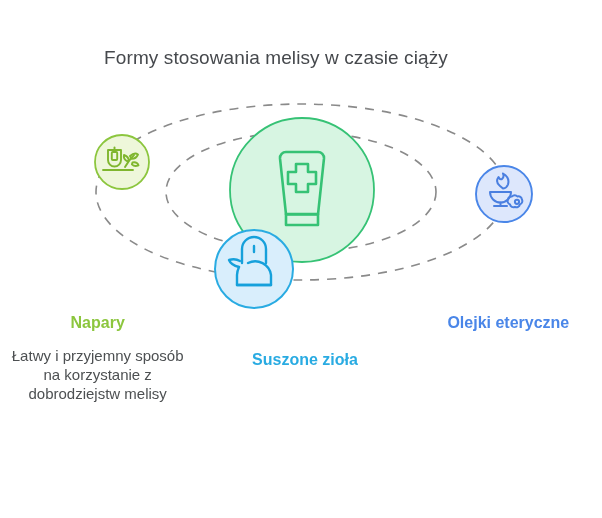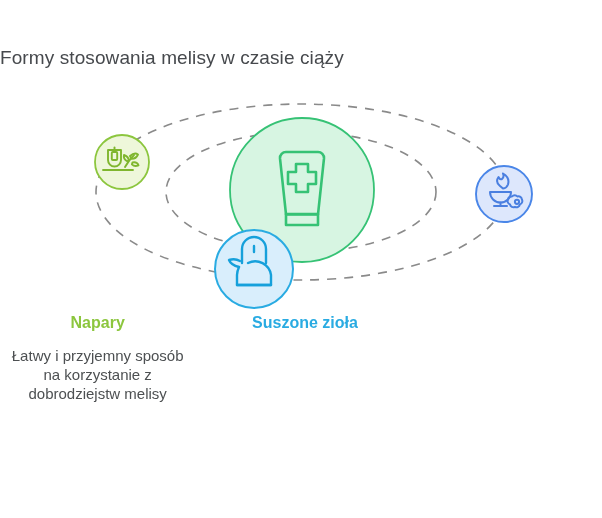--- a/index.html
+++ b/index.html
@@ -20,21 +20,21 @@
     width: 602px;
     height: 518px;
   }
 
   
   .title {
     position: absolute;
     top: 47px;
     left: 0;
     width: 552px;
-    text-align: left;
+    text-align: center;
     font-size: 19px;
     font-weight: 400;
     color: #46494d;
     letter-spacing: 0.1px;
   }
 
   
   .stage {
     position: absolute;
     top: 100px;
@@ -73,21 +73,21 @@
   .col-body {
     font-size: 15px;
     font-weight: 400;
     line-height: 19px;
     color: #4d5052;
   }
   .col-1 .col-heading { color: #8cc63e; }
   .col-2 .col-heading { color: #29abe2; }
   .col-3 .col-heading { color: #4a86e8; }
 
-  .col-2 { padding: 0 22px; }
+  .col-2 { padding: 0 22px; margin-top: 37px; }
   .col-2 .col-heading { margin-bottom: 14px; }
   .col-3 { padding: 0 6px; }
 </style>
 </head>
 <body>
 
 <div id="infographic">
 
   <div class="title">Formy stosowania melisy w czasie ciąży</div>
 
@@ -171,17 +171,18 @@
     <div class="col col-1">
       <div class="col-heading">Napary</div>
       <div class="col-body">Łatwy i przyjemny sposób na korzystanie z dobrodziejstw melisy</div>
     </div>
 
     <div class="col col-2">
       <div class="col-heading">Suszone zioła</div>
     </div>
 
     <div class="col col-3">
+      <div class="col-heading">Olejki eteryczne</div>
     </div>
 
   </div>
 
 </div>
 
 </body></html>

